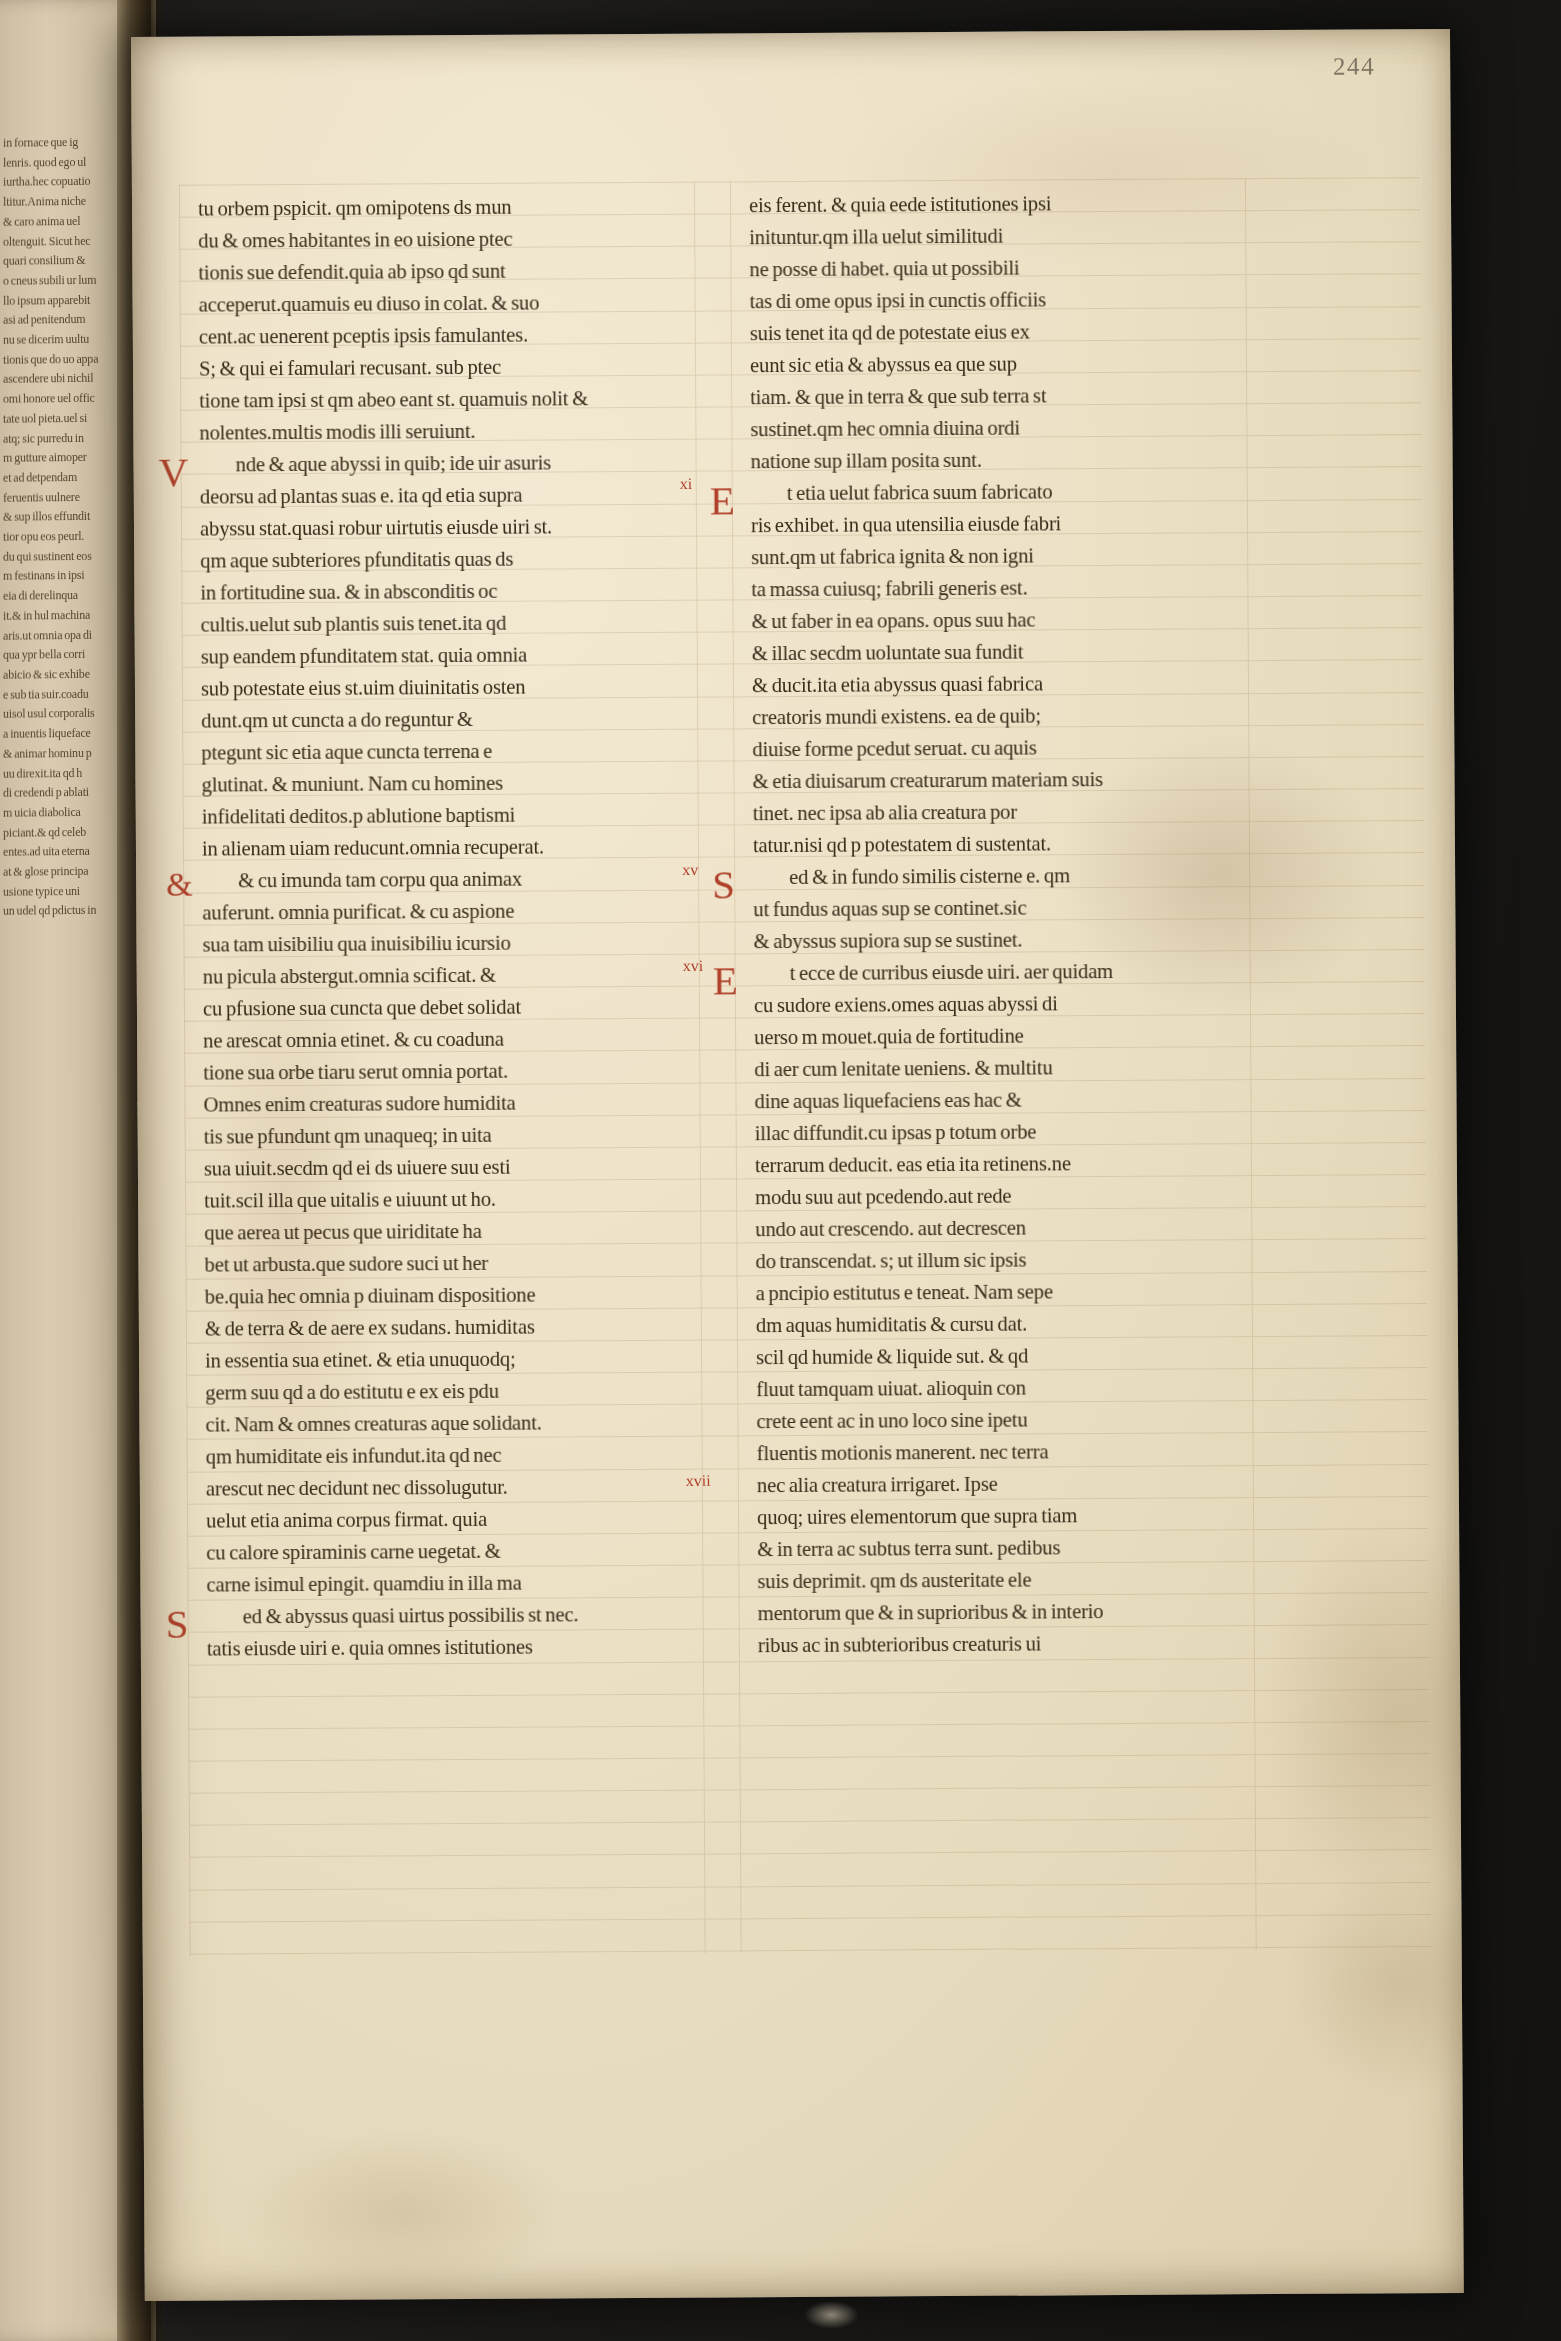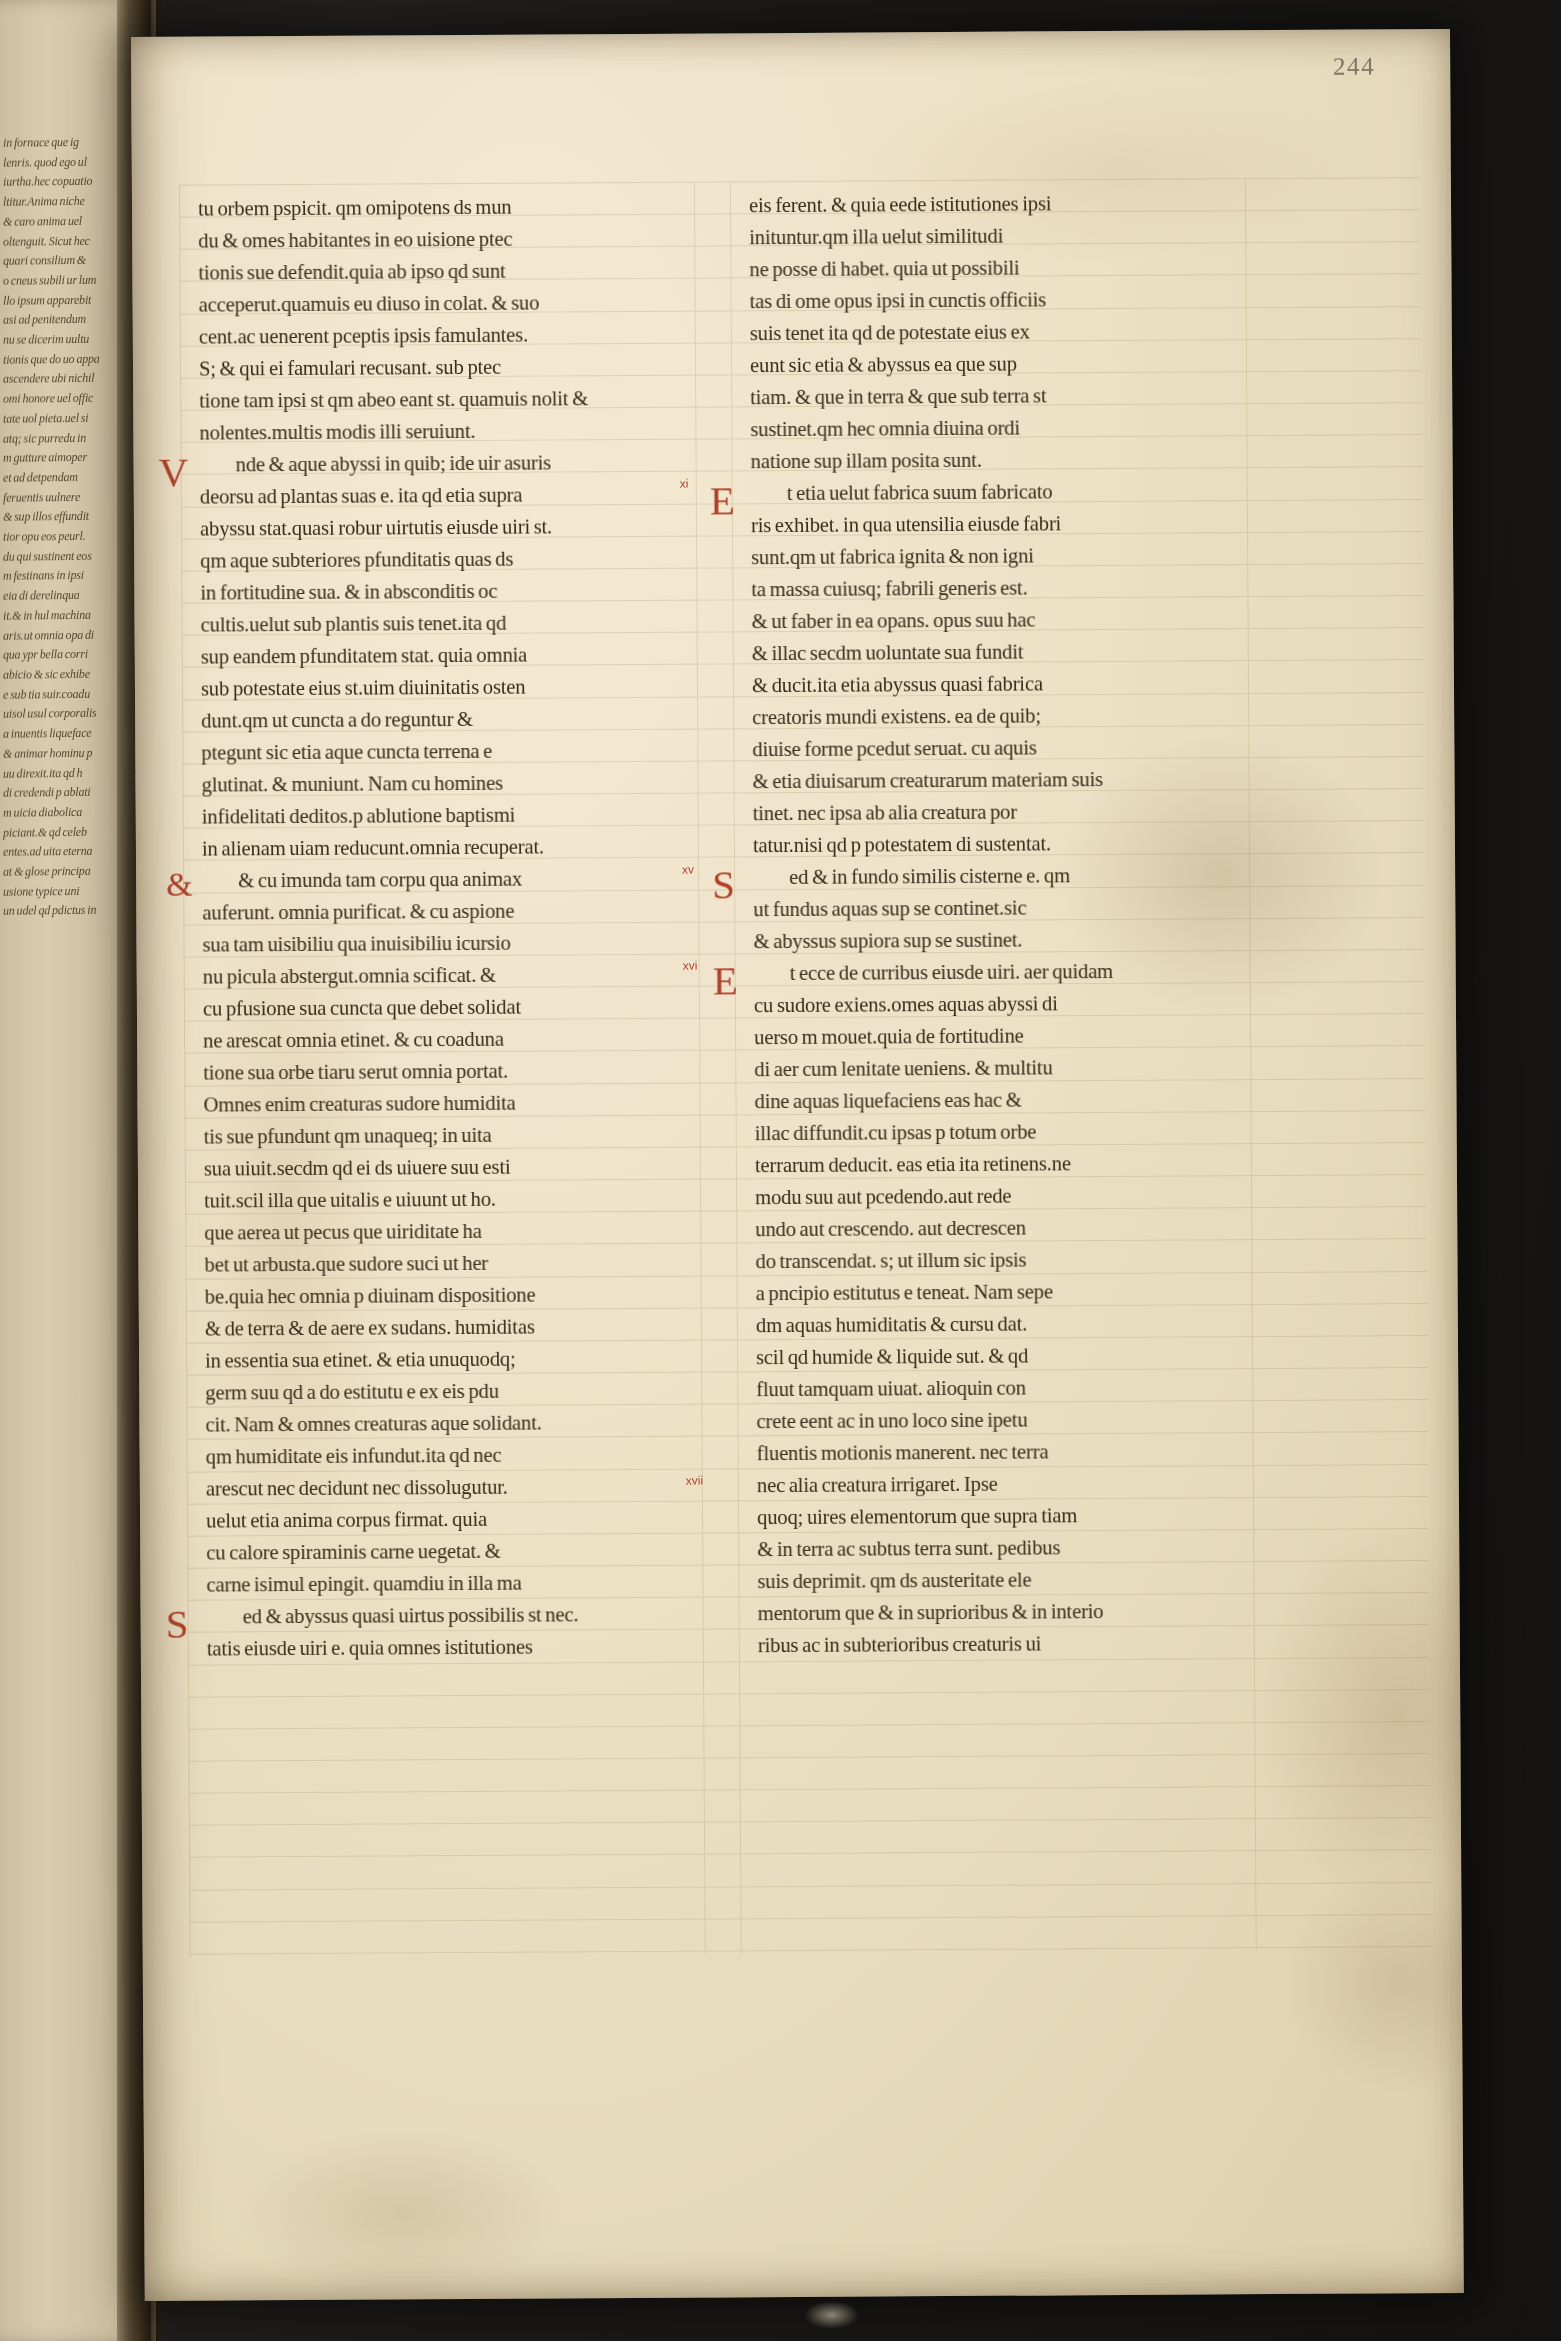--- a/index.html
+++ b/index.html
@@ -33,21 +33,20 @@
   
   #left-leaf {
     position: absolute;
     left: 0;
     top: 0;
     width: 156px;
     height: 2342px;
     background:
       linear-gradient(90deg, #cdbfa4 0%, #d8cbb0 30%, #cfc0a2 70%, #b9a888 100%);
     box-shadow: inset -11px 0 20px -6.2px rgba(70,55,32,.55);
-    font-style: italic;
   }
   #left-leaf .lf-text {
     position: absolute;
     left: 3.1px;
     top: 133px;
     width: 147px;
     font-size: 12px;
     line-height: 19.7px;
     color: #4a3a26;
     font-family: "Liberation Serif", serif;
@@ -164,24 +163,24 @@
     top: 20px;
     font-family: "Liberation Serif", serif;
     font-weight: 400;
   }
   .rub.big { font-size: 41px; top: 23.4px; left: -41px; }
 
   
   .chapnum {
     position: absolute;
     color: #b0402a;
-    font-size: 12px;
+    font-size: 16px;
     line-height: 15.6px;
     text-align: center;
-    font-family: Liberation Sans, sans-serif;
+    font-family: Liberation Serif, serif;
   }
   .chapnum sup { font-size: 10px; }
 
   
   #thread {
     position: absolute;
     left: 804px;
     bottom: 12.5px;
     width: 55px;
     height: 28px;

